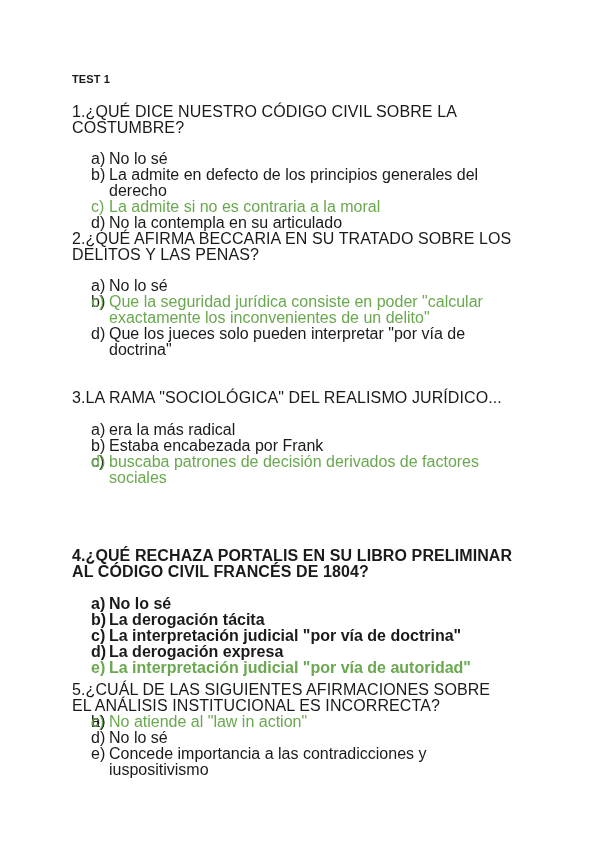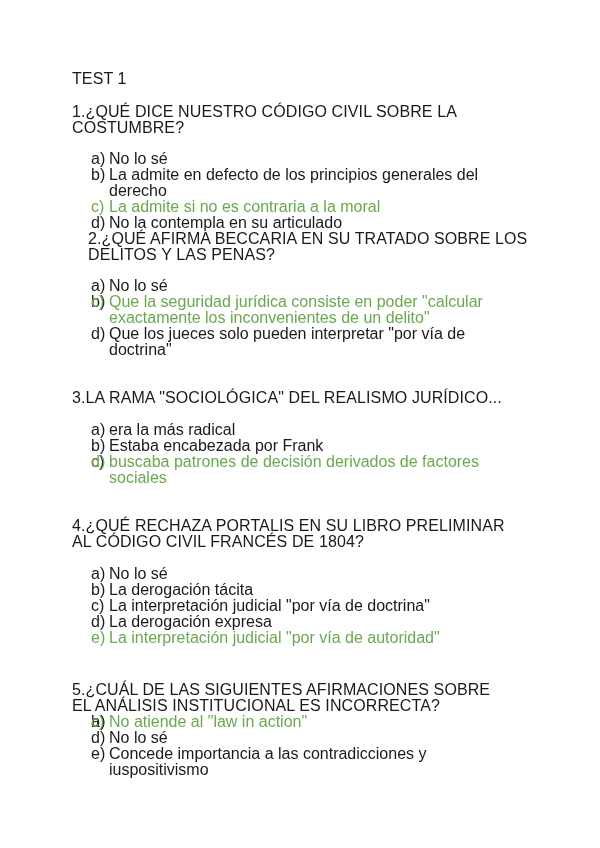--- a/index.html
+++ b/index.html
@@ -21,22 +21,22 @@
       left: 0;
       top: 0;
       width: 600px;
       height: 848px;
       background: #ffffff;
     }
     .title {
       position: absolute;
       left: 72px;
       top: 71px;
-      font-weight: normal;
-      font-size: 16px;
+      font-weight: bold;
+      font-size: 11px;
       line-height: 16px;
       letter-spacing: 0.1px;
     }
     .question {
       position: absolute;
       left: 72px;
       width: 460px;
       line-height: 16px;
       font-size: 16px;
     }
@@ -91,21 +91,21 @@
         <span class="opt-text">La admite si no es contraria a la moral</span>
       </li>
       <li class="option">
         <span class="opt-letter">d)</span>
         <span class="opt-text">No la contempla en su articulado</span>
       </li>
     </ul>
   </div>
 
   <div class="question" style="top:231px;">
-    <span class="q-text" style="width:440px;margin-left:16px;">2.¿QUÉ AFIRMA BECCARIA EN SU TRATADO SOBRE LOS DELITOS Y LAS PENAS?</span>
+    <span class="q-text" style="width:440px;">2.¿QUÉ AFIRMA BECCARIA EN SU TRATADO SOBRE LOS DELITOS Y LAS PENAS?</span>
     <ul class="options" style="margin-top:15px;">
       <li class="option">
         <span class="opt-letter">a)</span>
         <span class="opt-text">No lo sé</span>
       </li>
       <li class="option">
         <span class="opt-letter">b)</span>
       </li>
       <li class="option correct">
         <span class="opt-letter">c)</span>
@@ -132,21 +132,21 @@
       <li class="option">
         <span class="opt-letter">c)</span>
       </li>
       <li class="option correct">
         <span class="opt-letter">d)</span>
         <span class="opt-text">buscaba patrones de decisión derivados de factores sociales</span>
       </li>
     </ul>
   </div>
 
-  <div class="question" style="top:518px;">
+  <div class="question" style="top:548px;font-weight:bold;">
     <span class="q-text" style="width:450px;">4.¿QUÉ RECHAZA PORTALIS EN SU LIBRO PRELIMINAR AL CÓDIGO CIVIL FRANCÉS DE 1804?</span>
     <ul class="options" style="margin-top:16px;">
       <li class="option">
         <span class="opt-letter">a)</span>
         <span class="opt-text">No lo sé</span>
       </li>
       <li class="option">
         <span class="opt-letter">b)</span>
         <span class="opt-text">La derogación tácita</span>
       </li>

